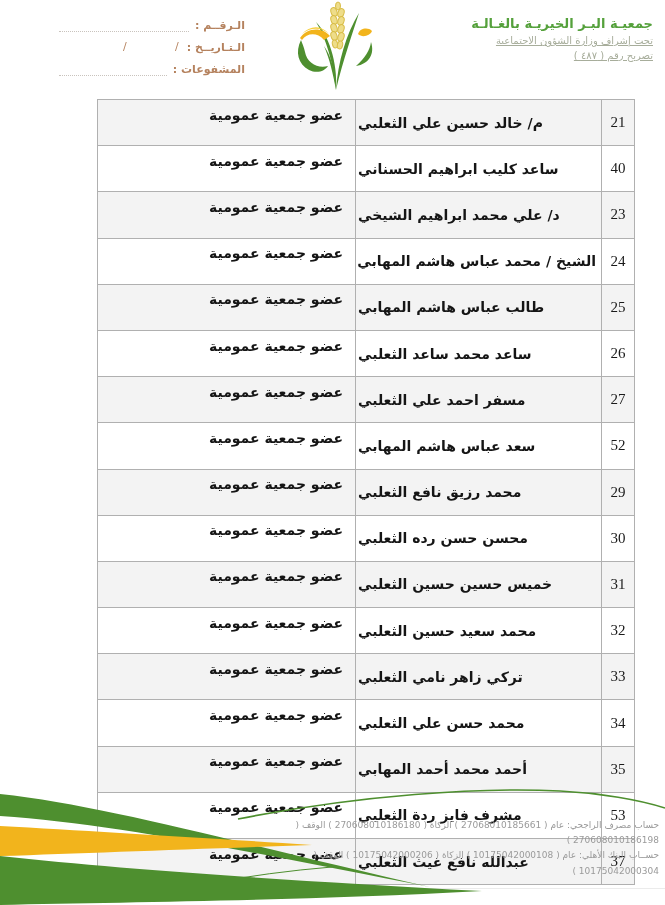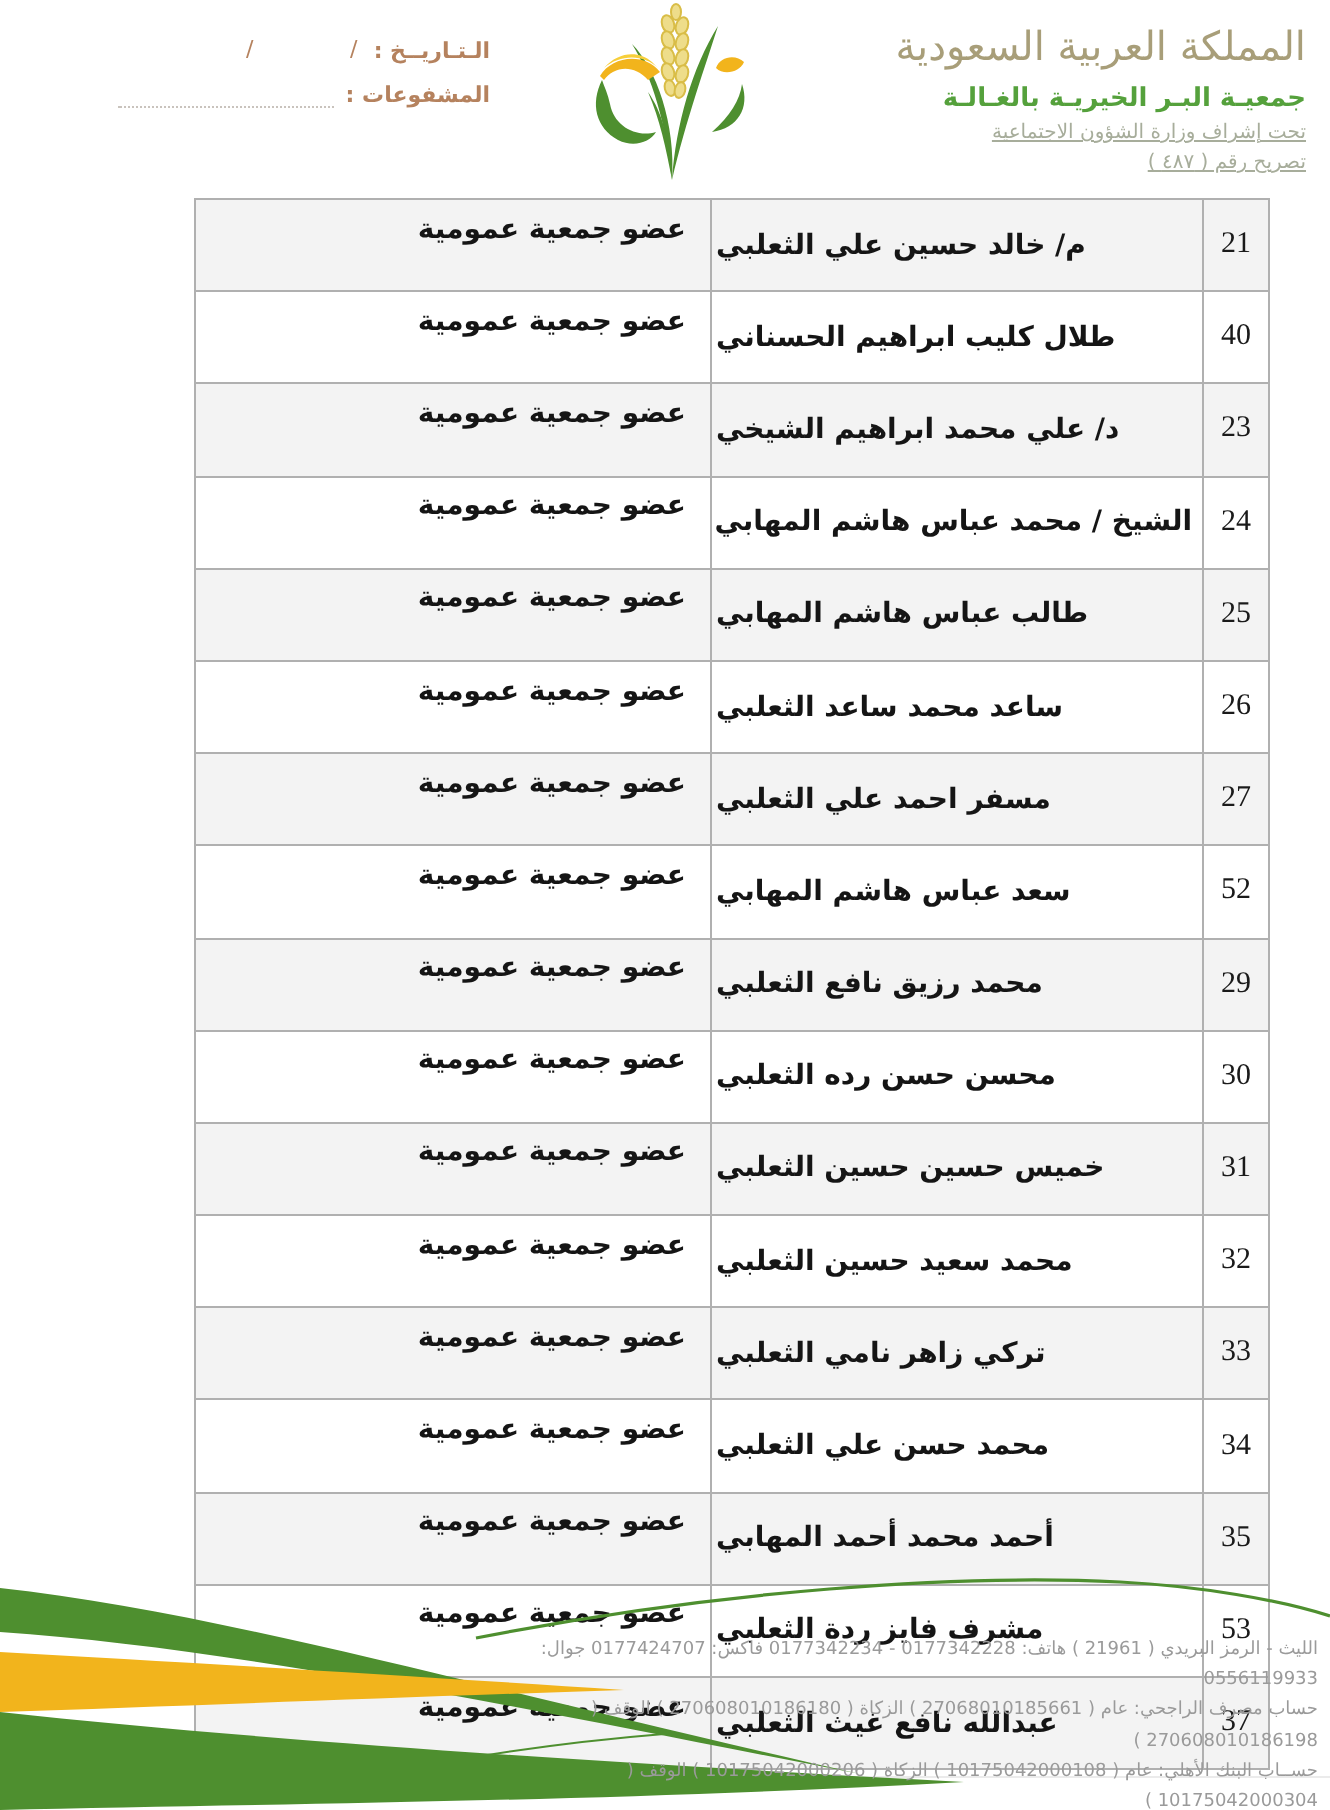--- a/index.html
+++ b/index.html
@@ -36,27 +36,30 @@
   .footer-art{position:absolute;left:0;bottom:0;width:665px;height:145px;z-index:0;}
   .footer-text{position:absolute;right:6px;top:818px;width:400px;text-align:right;direction:rtl;
                font-size:9px;color:#9a9a9a;line-height:15.2px;z-index:1;}
 </style>
 </head>
 <body>
 
 <div class="page">
 
   <div class="hdr-right">
-    <div class="country">المملكة العربية السعودية</div>
     <div class="orgname">جمعيـة البـر الخيريـة بالغـالـة</div>
     <div class="subline">تحت إشراف وزارة الشؤون الاجتماعية</div>
     <div class="subline">تصريح رقم ( ٤٨٧ )</div>
   </div>
 
   <div class="hdr-left">
+    <div class="fld-row">
+      <span class="fld-label">الـرقــم :</span>
+      <span class="fld-dots"></span>
+    </div>
     <div class="fld-row">
       <span class="fld-label">الـتـاريــخ :</span>
       <span class="fld-spacer"></span>
       <span class="slash s1">/</span>
       <span class="slash s2">/</span>
     </div>
     <div class="fld-row">
       <span class="fld-label">المشفوعات :</span>
       <span class="fld-dots"></span>
     </div>
@@ -96,21 +99,21 @@
 
   <table class="members-table">
     <tbody>
         <tr class="stripe">
       <td class="c-num">21</td>
       <td class="c-name">م/ خالد حسين علي الثعلبي</td>
       <td class="c-role">عضو جمعية عمومية</td>
     </tr>
         <tr>
       <td class="c-num">40</td>
-      <td class="c-name">طلال كليب  ابراهيم الحسناني</td>
+      <td class="c-name">ساعد كليب  ابراهيم الحسناني</td>
       <td class="c-role">عضو جمعية عمومية</td>
     </tr>
         <tr class="stripe">
       <td class="c-num">23</td>
       <td class="c-name">د/ علي محمد ابراهيم الشيخي</td>
       <td class="c-role">عضو جمعية عمومية</td>
     </tr>
         <tr>
       <td class="c-num">24</td>
       <td class="c-name">الشيخ / محمد عباس هاشم المهابي</td>
@@ -192,19 +195,18 @@
     <path d="M205,124 Q270,112 332,107" fill="none" stroke="#4e8f2f" stroke-width="1"></path>
 
     <path d="M0,34 C110,46 240,84 430,127 C270,96 120,64 0,56 Z" fill="#4e8f2f"></path>
 
     <path d="M0,66 C90,71 190,77 312,85 C190,89 90,93 0,96 Z" fill="#f2b41c"></path>
 
     <path d="M0,96 C130,110 280,120 482,131 C300,141 130,142 0,145 Z" fill="#4e8f2f"></path>
   </svg>
 
   <div class="footer-text">
-    <div>الليث - الرمز البريدي ( 21961 ) هاتف: 0177342228 ‏- 0177342234 فاكس: 0177424707 جوال: 0556119933</div>
     <div>حساب مصرف الراجحي: عام ( 27068010185661 ) الزكاة ( 270608010186180 ) الوقف ( 270608010186198 )</div>
     <div>حســاب البنك الأهلي: عام ( 10175042000108 ) الزكاة ( 10175042000206 ) الوقف ( 10175042000304 )</div>
 
   </div>
 
 </div>
 
 </body></html>

